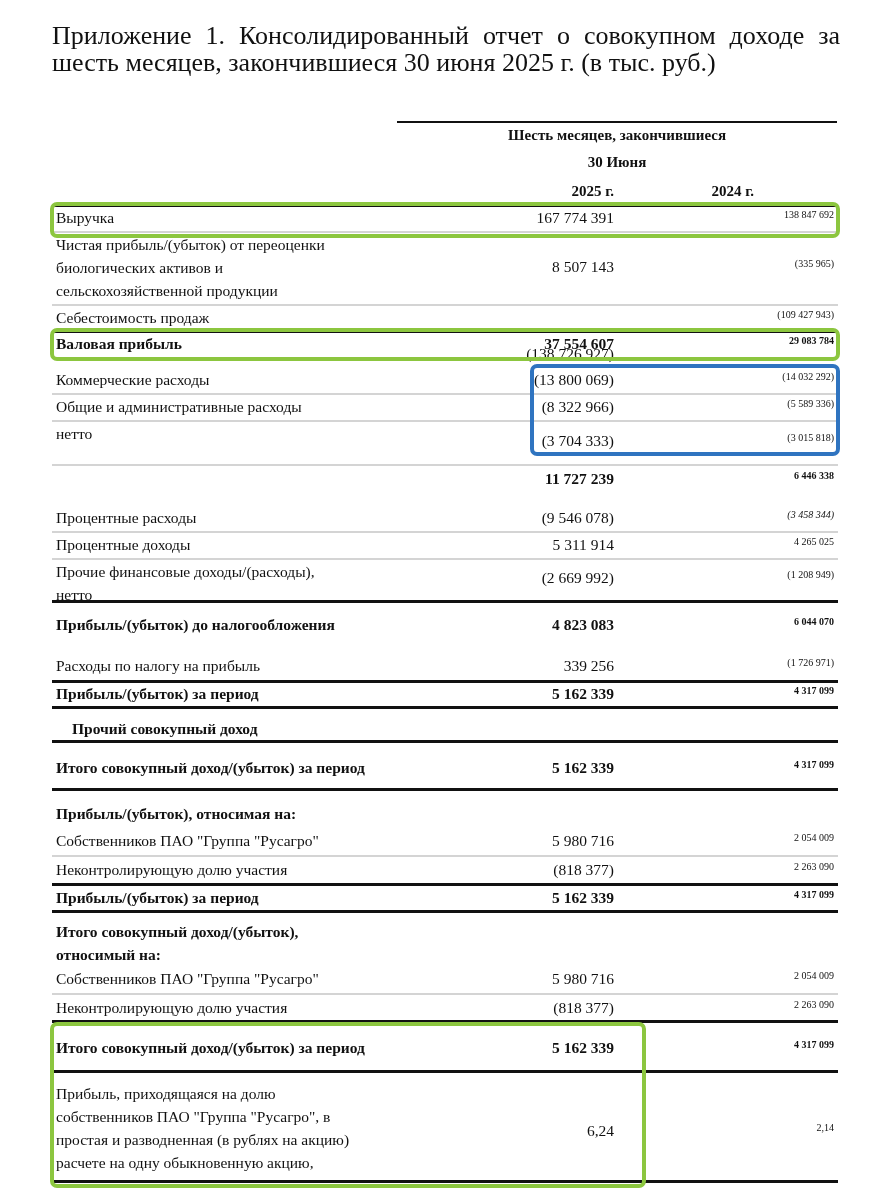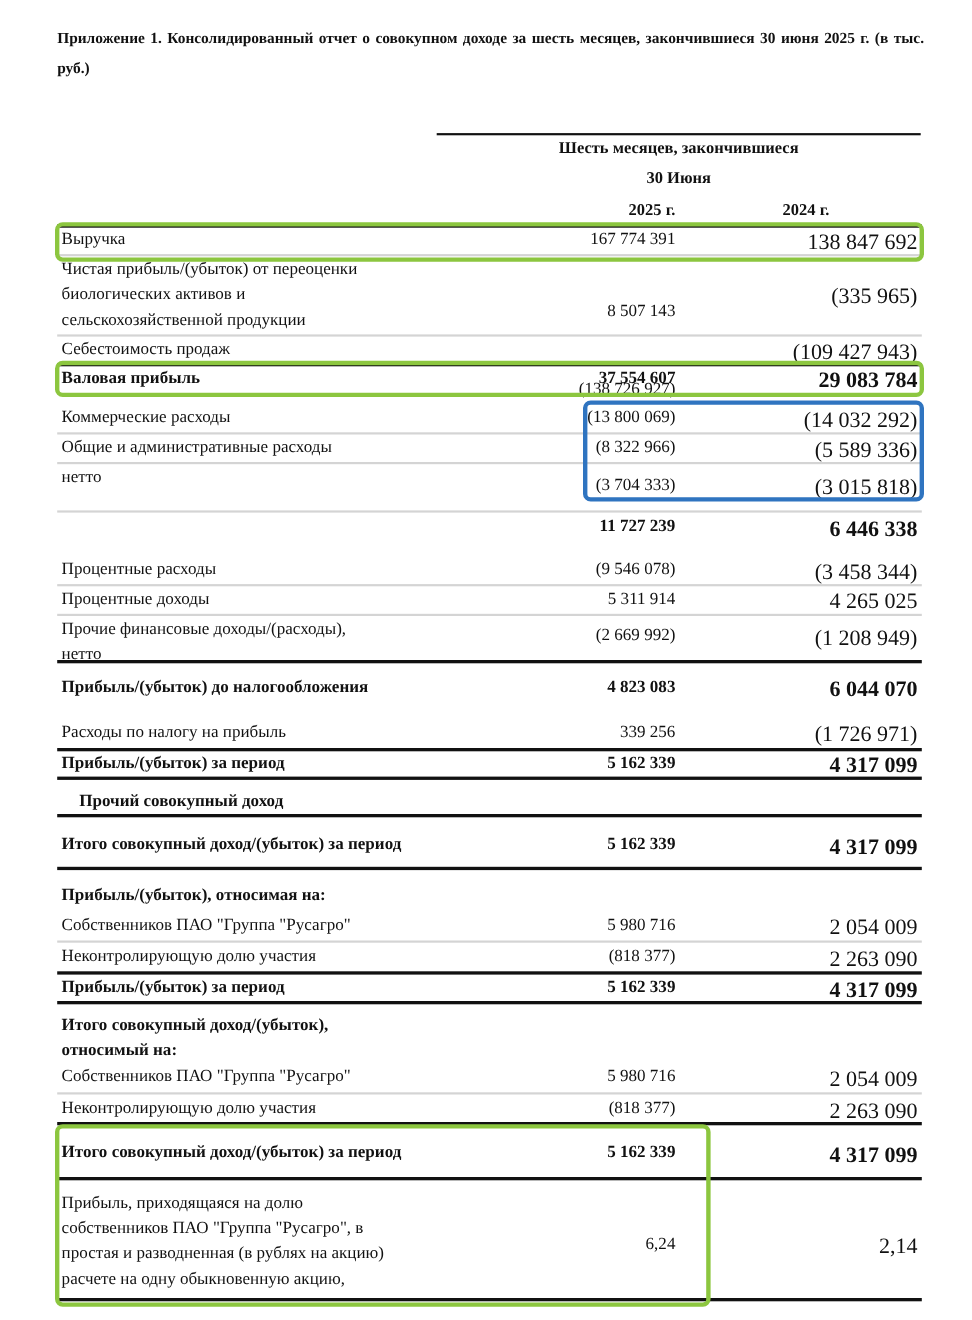--- a/index.html
+++ b/index.html
@@ -1,28 +1,28 @@
 <!DOCTYPE html>
 <html><head>
 <meta charset="utf-8">
 <style>
   html, body { margin:0; padding:0; background:#ffffff; }
   body { width:884px; height:1200px; position:relative; overflow:hidden;
          font-family:"Liberation Serif","DejaVu Serif",serif; color:#111; }
   .title { position:absolute; left:52px; top:22px; width:788px;
-           font-size:14px; font-weight:bold; line-height:27px; text-align:justify;
+           font-size:26px; font-weight:normal; line-height:27px; text-align:justify;
            text-align-last:left; }
   .hdr-rule { position:absolute; left:397px; top:121px; width:440px; height:2px; background:#111; }
   .hdr-text { position:absolute; left:397px; width:440px; text-align:center;
               font-weight:bold; font-size:15px; }
   .yr { position:absolute; font-weight:bold; font-size:15px; text-align:right; top:183px; }
   .row { position:absolute; left:52px; width:786px; }
   .row .lbl { position:absolute; left:4px; font-size:15.5px; line-height:23px; }
   .row .v1 { position:absolute; right:224px; font-size:15.5px; text-align:right; white-space:nowrap; }
-  .row .v2 { position:absolute; right:4px; font-size:20px; text-align:right; white-space:nowrap; }
+  .row .v2 { position:absolute; right:4px; font-size:10px; text-align:right; white-space:nowrap; }
   .bold .lbl, .bold .v1, .bold .v2 { font-weight:bold; }
   .rule { position:absolute; left:52px; width:786px; }
   .thin { height:2px; background:#d4d4d4; }
   .thick { height:3px; background:#111; }
   .box { position:absolute; border-radius:7px; pointer-events:none; }
   .green { border:4px solid #8cc63f; }
   .blue { border:4px solid #2f74c0; }
 </style>
 </head>
 <body>
@@ -61,21 +61,21 @@
       <div class="lbl" style="top: 0px; width: 440px;">Выручка</div>
       <div class="v1" style="top: 3px;">167 774 391</div>
       <div class="v2" style="top: 3px;">138 847 692</div>
     </div>
     <div class="row" style="top: 233px; height: 70px;">
       <div class="lbl" style="top: 0px; width: 440px;">
         <div>Чистая прибыль/(убыток) от переоценки</div>
         <div>биологических активов и</div>
         <div>сельскохозяйственной продукции</div>
       </div>
-      <div class="v1" style="top: 41px;">8 507 143</div>
+      <div class="v1" style="top: 25px;">8 507 143</div>
       <div class="v2" style="top: 25px;">(335 965)</div>
     </div>
     <div class="row" style="top: 306px; height: 24px;">
       <div class="lbl" style="top: 0px; width: 440px;">Себестоимость продаж</div>
       <div class="v1" style="top: 3px; margin-top: 36px;">(138 726 927)</div>
       <div class="v2" style="top: 3px;">(109 427 943)</div>
     </div>
     <div class="row bold" style="top: 332px; height: 26px;">
       <div class="lbl" style="top: 0px; width: 440px;">Валовая прибыль</div>
       <div class="v1" style="top: 3px;">37 554 607</div>
@@ -98,21 +98,21 @@
       <div class="v1" style="top: 10px;">(3 704 333)</div>
       <div class="v2" style="top: 10px;">(3 015 818)</div>
     </div>
     <div class="row bold" style="top: 467px; height: 24px;">
       <div class="v1" style="top: 3px;">11 727 239</div>
       <div class="v2" style="top: 3px;">6 446 338</div>
     </div>
     <div class="row" style="top: 506px; height: 24px;">
       <div class="lbl" style="top: 0px; width: 440px;">Процентные расходы</div>
       <div class="v1" style="top: 3px;">(9 546 078)</div>
-      <div class="v2" style="top: 3px;">(3 458 344)</div>
+      <div class="v2" style="top: 3px; font-style: italic;">(3 458 344)</div>
     </div>
     <div class="row" style="top: 533px; height: 24px;">
       <div class="lbl" style="top: 0px; width: 440px;">Процентные доходы</div>
       <div class="v1" style="top: 3px;">5 311 914</div>
       <div class="v2" style="top: 3px;">4 265 025</div>
     </div>
     <div class="row" style="top: 560px; height: 40px;">
       <div class="lbl" style="top: 0px; width: 440px;">
         <div>Прочие финансовые доходы/(расходы),</div>
         <div>нетто</div>

